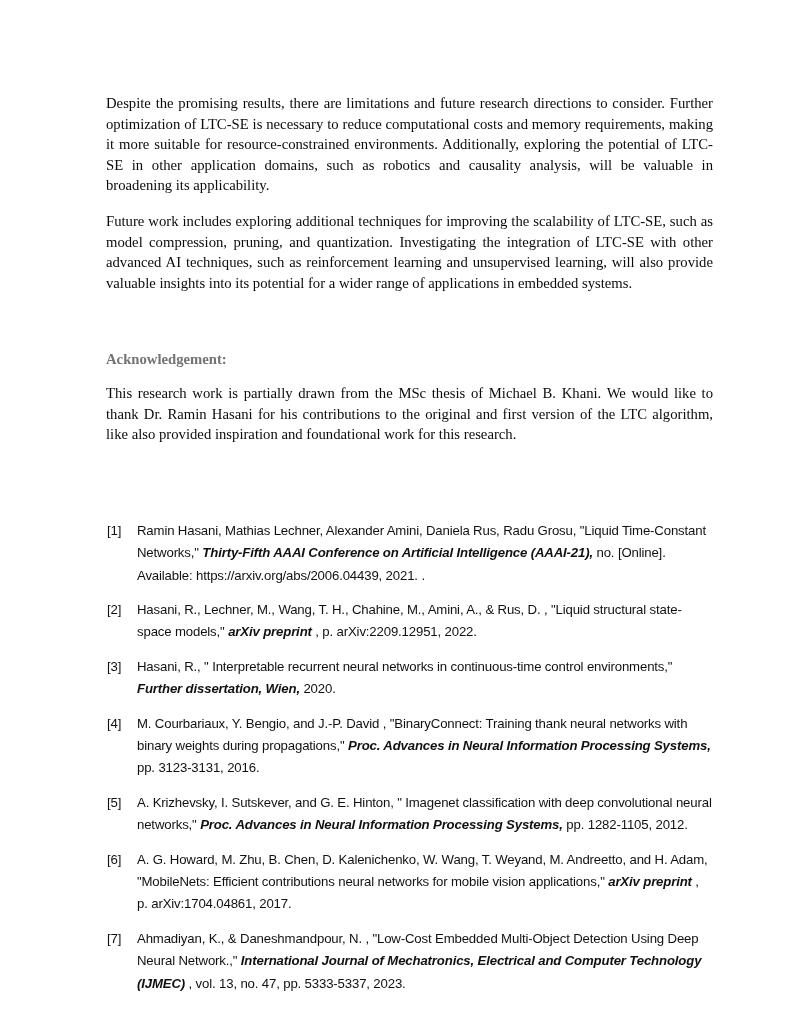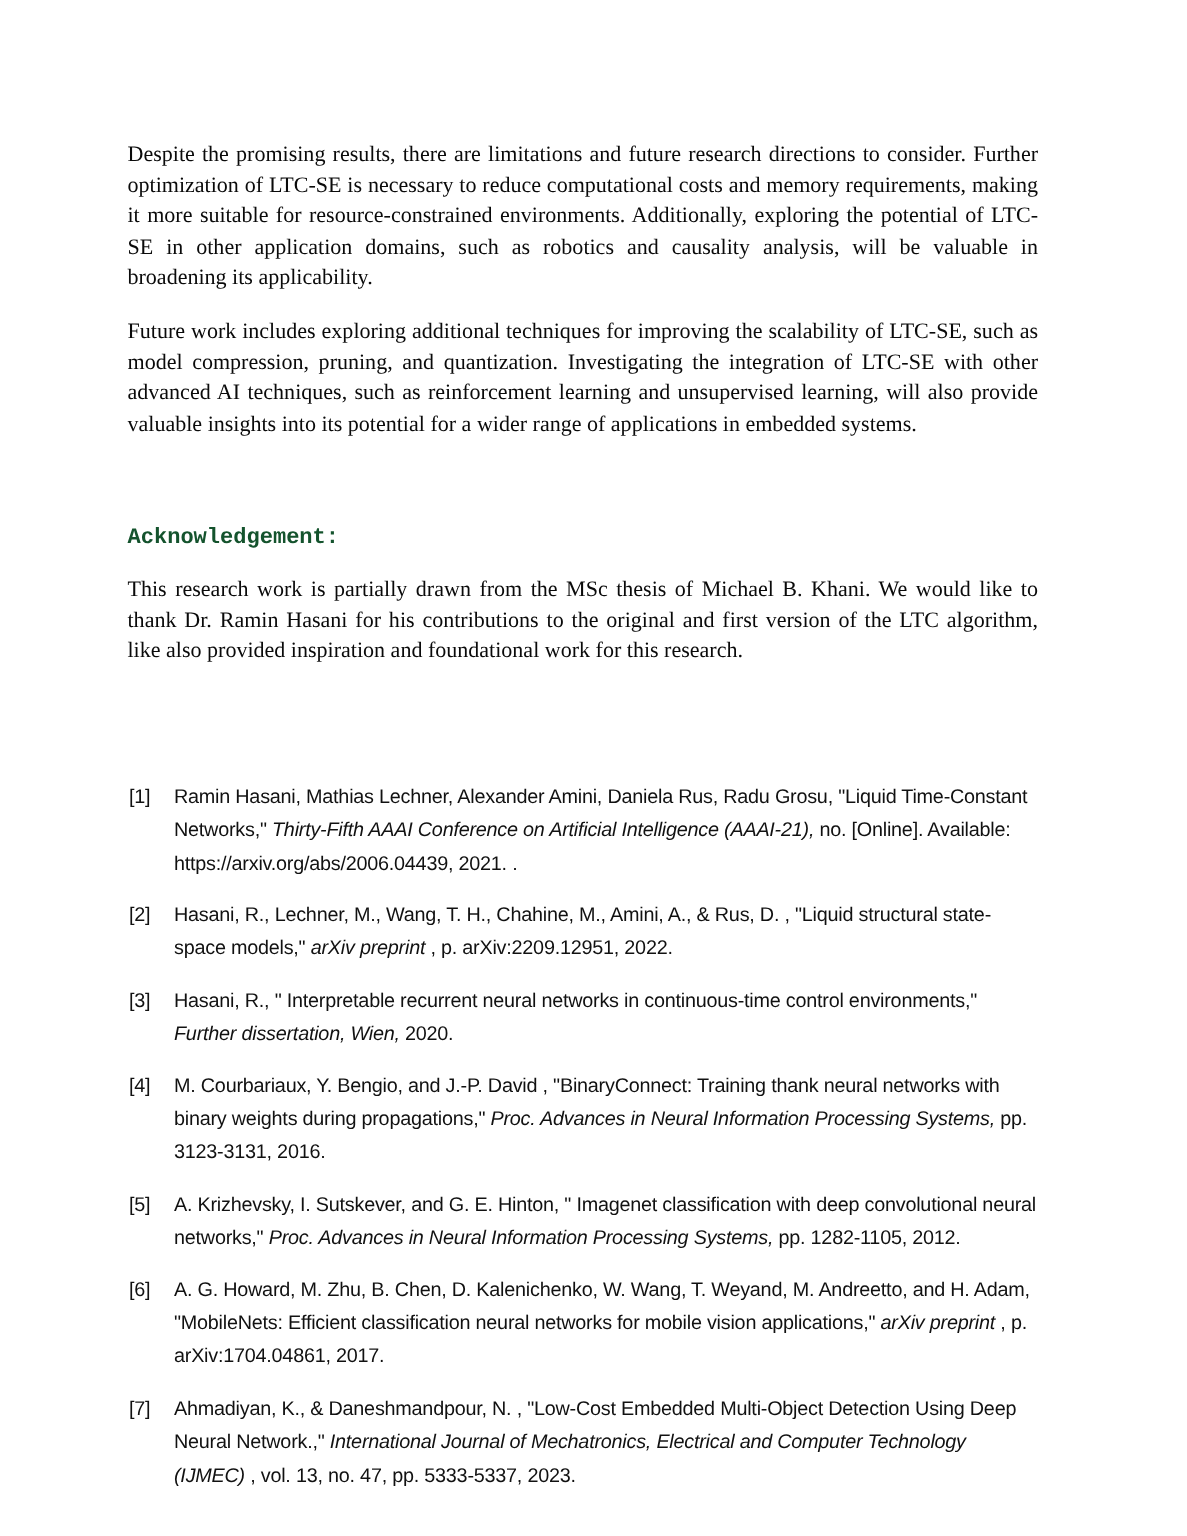--- a/index.html
+++ b/index.html
@@ -10,44 +10,44 @@
   .page {
     position: relative;
     width: 791px;
     height: 1024px;
     background: #ffffff;
     overflow: hidden;
     box-sizing: border-box;
   }
   .content {
     position: absolute;
-    left: 85px;
+    left: 106px;
     top: 93px;
     width: 607px;
   }
 
   
   .body-para {
     font-family: "Liberation Serif", "DejaVu Serif", serif;
     font-size: 14.7px;
     line-height: 20.6px;
     color: #0a0a0a;
     text-align: justify;
     text-justify: inter-word;
     margin: 0 0 15px 0;
     -webkit-font-smoothing: antialiased;
   }
   .body-para:last-child { margin-bottom: 0; }
 
   .section-heading {
-    font-family: Liberation Mono, monospace;
+    font-family: Liberation Serif, serif;
     font-size: 14.7px;
     line-height: 20.6px;
     font-weight: bold;
-    color: #14532d;
+    color: #737373;
     margin: 0;
   }
 
   .gap-ack-top   { height: 41px; }
   .gap-ack-head  { height: 13px; }
   .gap-refs-top  { height: 33px; }
   .gap-refs-head { height: 27px; }
 
   
   .ref-list {
@@ -70,21 +70,21 @@
     position: absolute;
     left: 1px;
     top: 0;
     width: 26px;
     font-family: "Liberation Sans", "DejaVu Sans", sans-serif;
     font-size: 13.2px;
     line-height: 22.4px;
     color: #111111;
   }
   .ref-text { display: inline; }
-  .ref-text i { font-style: italic; }
+  .ref-text i { font-style: italic; font-weight: bold; }
 </style>
 </head>
 <body>
 
 <div class="page">
   <div class="content">
 
     <p class="body-para">Despite the promising results, there are limitations and future research directions to consider. Further optimization of LTC-SE is necessary to reduce computational costs and memory requirements, making it more suitable for resource-constrained environments. Additionally, exploring the potential of LTC-SE in other application domains, such as robotics and causality analysis, will be valuable in broadening its applicability.</p>
 
     <p class="body-para">Future work includes exploring additional techniques for improving the scalability of LTC-SE, such as model compression, pruning, and quantization. Investigating the integration of LTC-SE with other advanced AI techniques, such as reinforcement learning and unsupervised learning, will also provide valuable insights into its potential for a wider range of applications in embedded systems.</p>
@@ -101,18 +101,18 @@
 
 
     <div class="gap-refs-head"></div>
 
     <div class="ref-list" id="ref-list">
         <div class="ref-item"><span class="ref-num">[1]</span><span class="ref-text"><span>Ramin Hasani, Mathias Lechner, Alexander Amini, Daniela Rus, Radu Grosu, "Liquid Time-Constant Networks," </span><i>Thirty-Fifth AAAI Conference on Artificial Intelligence (AAAI-21),</i><span> no. [Online]. Available: https://arxiv.org/abs/2006.04439, 2021. .</span></span></div>
         <div class="ref-item"><span class="ref-num">[2]</span><span class="ref-text"><span>Hasani, R., Lechner, M., Wang, T. H., Chahine, M., Amini, A., &amp; Rus, D. , "Liquid structural state-space models," </span><i>arXiv preprint</i><span> , p. arXiv:2209.12951, 2022.</span></span></div>
         <div class="ref-item"><span class="ref-num">[3]</span><span class="ref-text"><span>Hasani, R., " Interpretable recurrent neural networks in continuous-time control environments," </span><i>Further dissertation, Wien,</i><span> 2020.</span></span></div>
         <div class="ref-item"><span class="ref-num">[4]</span><span class="ref-text"><span>M. Courbariaux, Y. Bengio, and J.-P. David , "BinaryConnect: Training thank neural networks with binary weights during propagations," </span><i>Proc. Advances in Neural Information Processing Systems,</i><span> pp. 3123-3131, 2016.</span></span></div>
         <div class="ref-item"><span class="ref-num">[5]</span><span class="ref-text"><span>A. Krizhevsky, I. Sutskever, and G. E. Hinton, " Imagenet classification with deep convolutional neural networks," </span><i>Proc. Advances in Neural Information Processing Systems,</i><span> pp. 1282-1105, 2012.</span></span></div>
-        <div class="ref-item"><span class="ref-num">[6]</span><span class="ref-text"><span>A. G. Howard, M. Zhu, B. Chen, D. Kalenichenko, W. Wang, T. Weyand, M. Andreetto, and H. Adam, "MobileNets: Efficient classification neural networks for mobile vision applications," </span><i>arXiv preprint</i><span> , p. arXiv:1704.04861, 2017.</span></span></div>
+        <div class="ref-item"><span class="ref-num">[6]</span><span class="ref-text"><span>A. G. Howard, M. Zhu, B. Chen, D. Kalenichenko, W. Wang, T. Weyand, M. Andreetto, and H. Adam, "MobileNets: Efficient contributions neural networks for mobile vision applications," </span><i>arXiv preprint</i><span> , p. arXiv:1704.04861, 2017.</span></span></div>
         <div class="ref-item"><span class="ref-num">[7]</span><span class="ref-text"><span>Ahmadiyan, K., &amp; Daneshmandpour, N. , "Low-Cost Embedded Multi-Object Detection Using Deep Neural Network.," </span><i>International Journal of Mechatronics, Electrical and Computer Technology (IJMEC)</i><span> , vol. 13, no. 47, pp. 5333-5337, 2023.</span></span></div>
       </div>
 
   </div>
 </div>
 
 </body></html>

